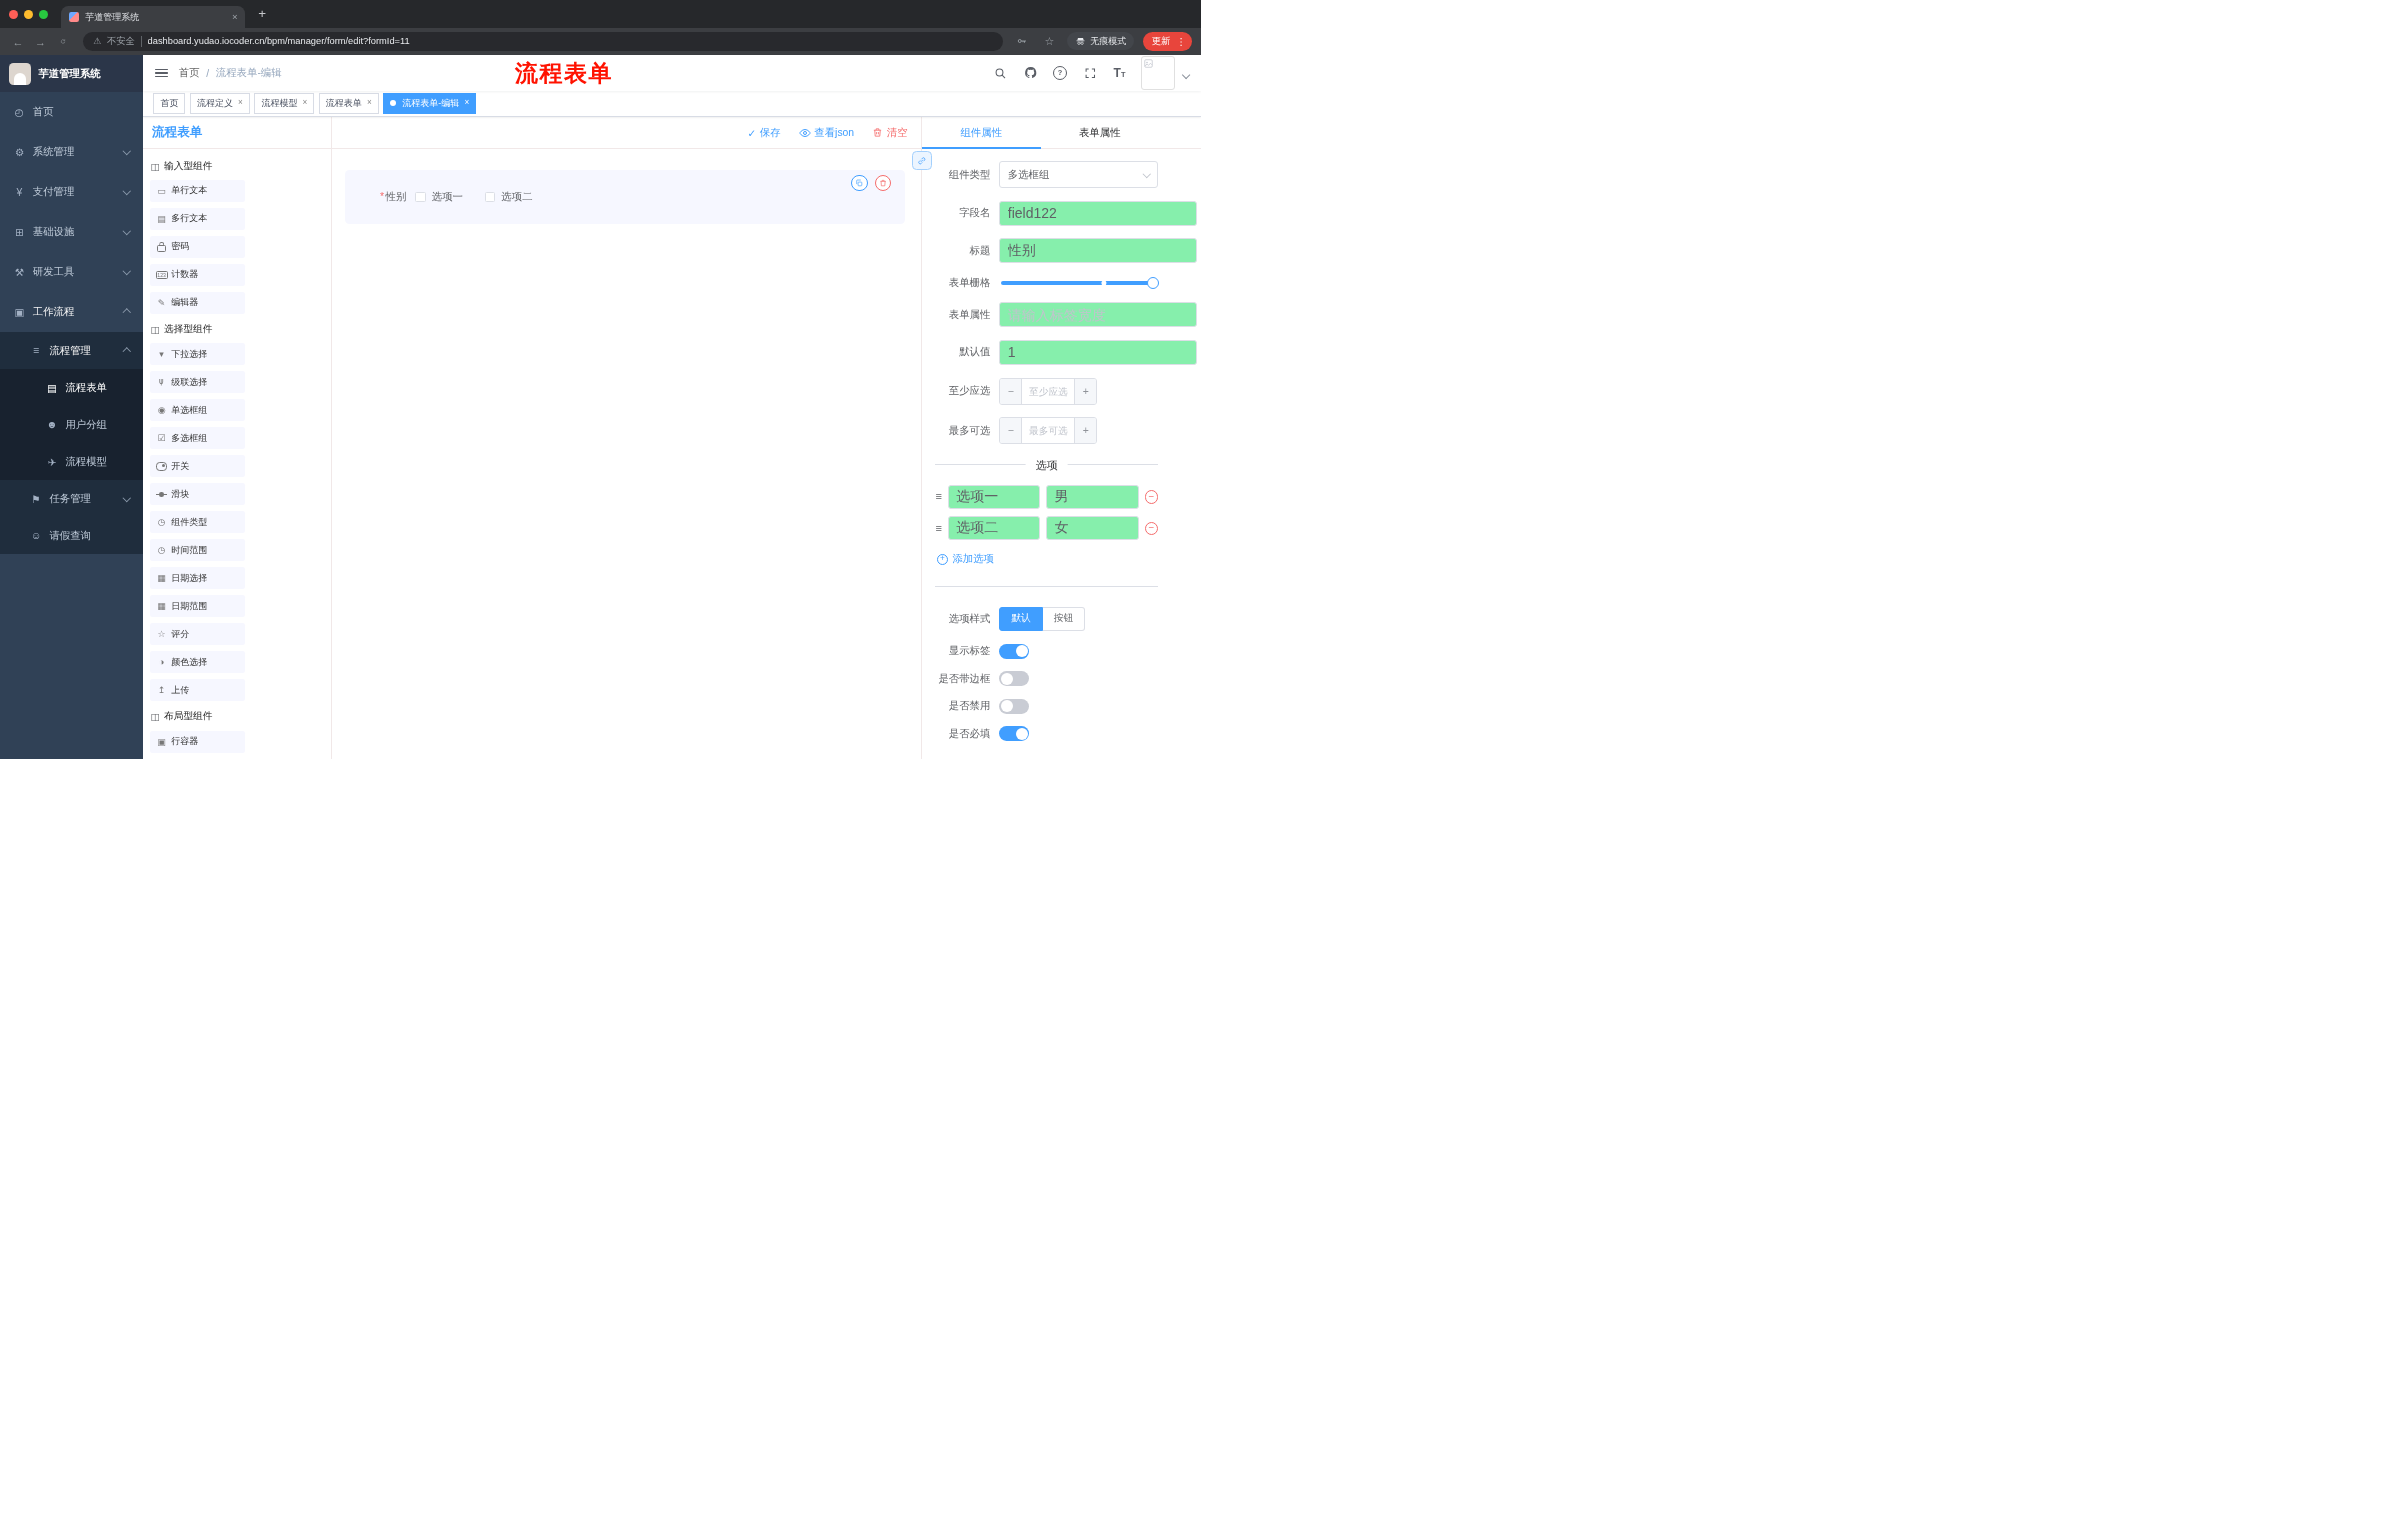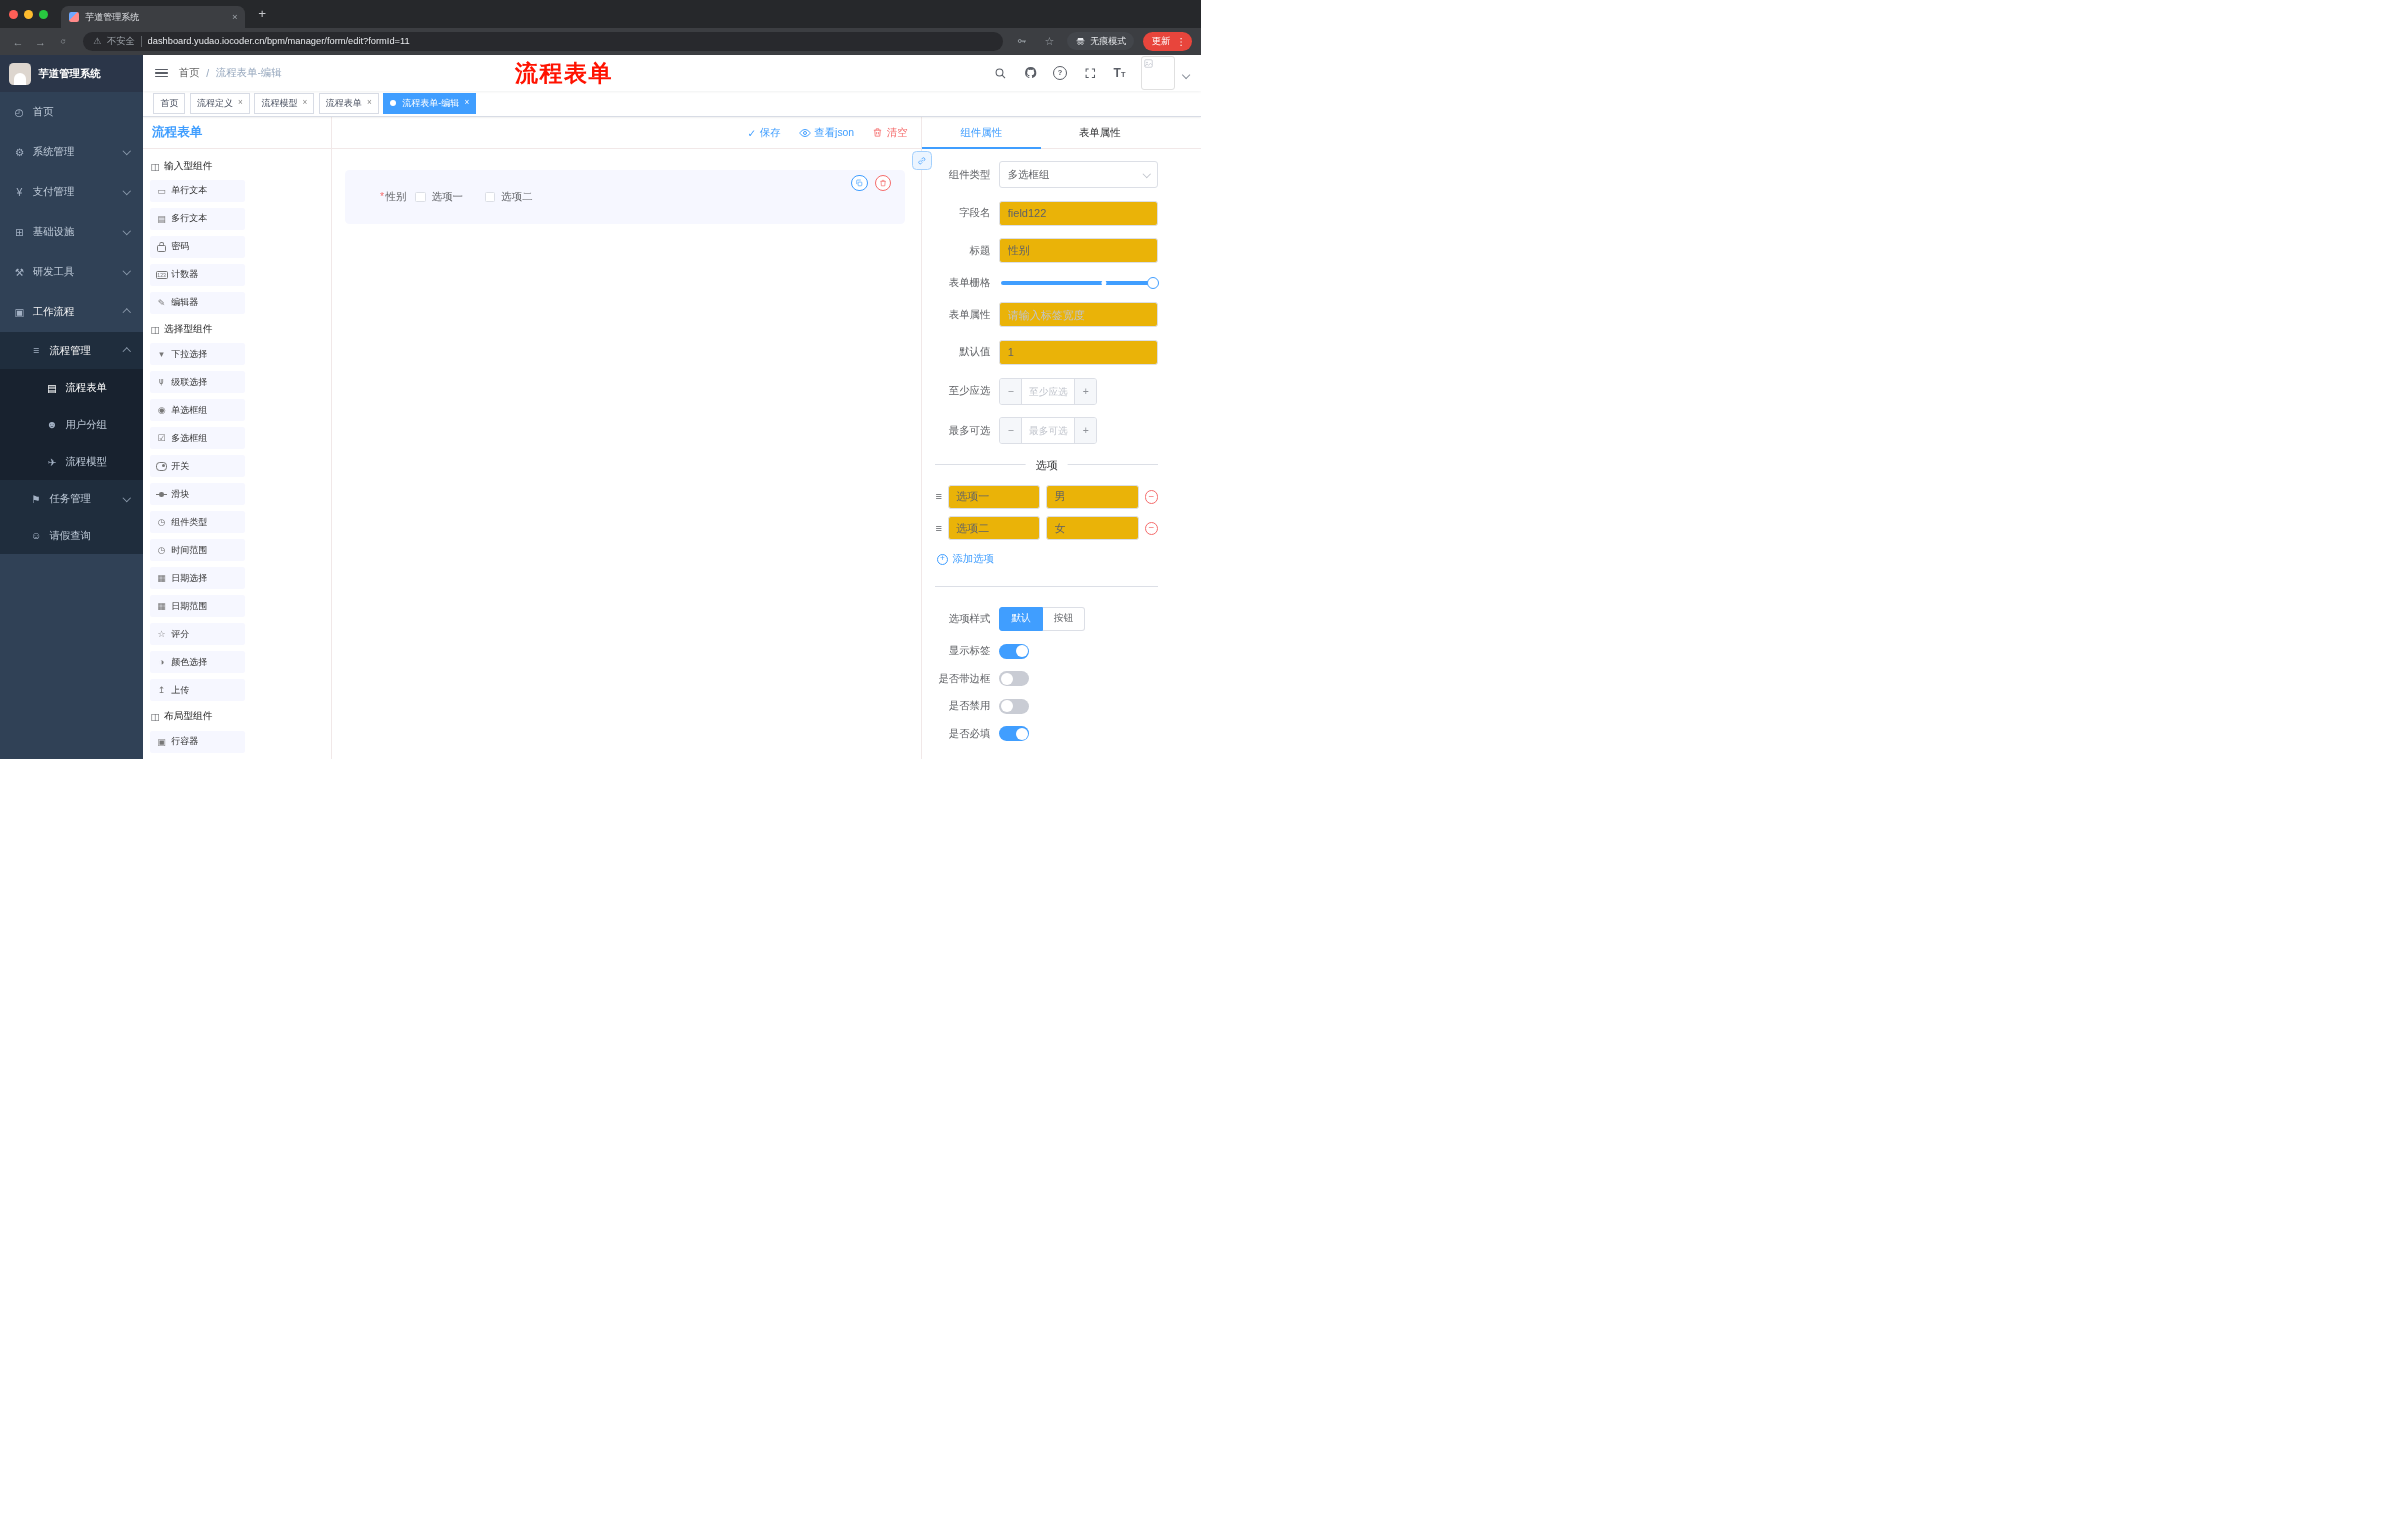--- a/index.html
+++ b/index.html
@@ -94,22 +94,22 @@
   .pi{width:10.4px;font-size:9px;color:#777;flex-shrink:0;display:inline-flex;justify-content:center}
   .mi-lock{width:6.7px;height:5.2px;border:0.9px solid #777;border-radius:1.5px;position:relative;margin-top:3.7px}
   .mi-lock::before{content:"";position:absolute;width:3.7px;height:3.7px;border:0.9px solid #777;border-bottom:none;
                    border-radius:2.2px 2.2px 0 0;left:50%;transform:translateX(-50%);top:-4.5px}
   .mi-sw{width:10.4px;height:6.7px;border:0.9px solid #777;border-radius:3.7px;position:relative}
   .mi-sw::before{content:"";position:absolute;width:3px;height:3px;border-radius:50%;background:#777;right:1.1px;top:1.1px}
   .mi-sl{width:10.4px;height:1.5px;background:#777;position:relative;align-self:center}
   .mi-sl::before{content:"";position:absolute;width:4.5px;height:4.5px;border-radius:50%;background:#777;left:3px;top:-1.5px}
   .mi-123{font-size:5.2px;border:0.7px solid #777;border-radius:1.5px;padding:0 0.7px;color:#777;line-height:6.7px}
   .req{color:#f56c6c;margin-right:1.5px;font-style:normal}
-  .inp{height:24px;border:0.7px solid #dcdfe6;border-radius:3px;padding:0 7.4px;font-size:11px;color:#606266;
-       outline:none;background:#eab308;font-family:inherit;box-sizing:border-box}
+  .inp{height:24px;border:0.7px solid #dcdfe6;border-radius:3px;padding:0 7.4px;font-size:14px;color:#606266;
+       outline:none;background:#86efac;font-family:inherit;box-sizing:border-box}
   .inp::placeholder{color:#c0c4cc}
   
   .canvas-col{flex:1;display:flex;flex-direction:column;min-width:0}
   .action-bar{height:31px;border-bottom:0.7px solid #f1e8e8;display:flex;align-items:center;justify-content:flex-end;
               gap:18px;padding:0 13.4px;flex-shrink:0}
   .abtn{display:flex;align-items:center;gap:3.7px;font-size:10.4px;color:#409eff;background:none;border:none;font-family:inherit;padding:0}
   .abtn.danger{color:#f56c6c}
   .canvas-body{flex:1;overflow:hidden;padding:12px 16.3px 0 13.4px}
   .frow{display:flex;align-items:center}
   .flabel{width:61px;text-align:right;padding-right:9px;font-size:10.4px;color:#606266;flex-shrink:0}

